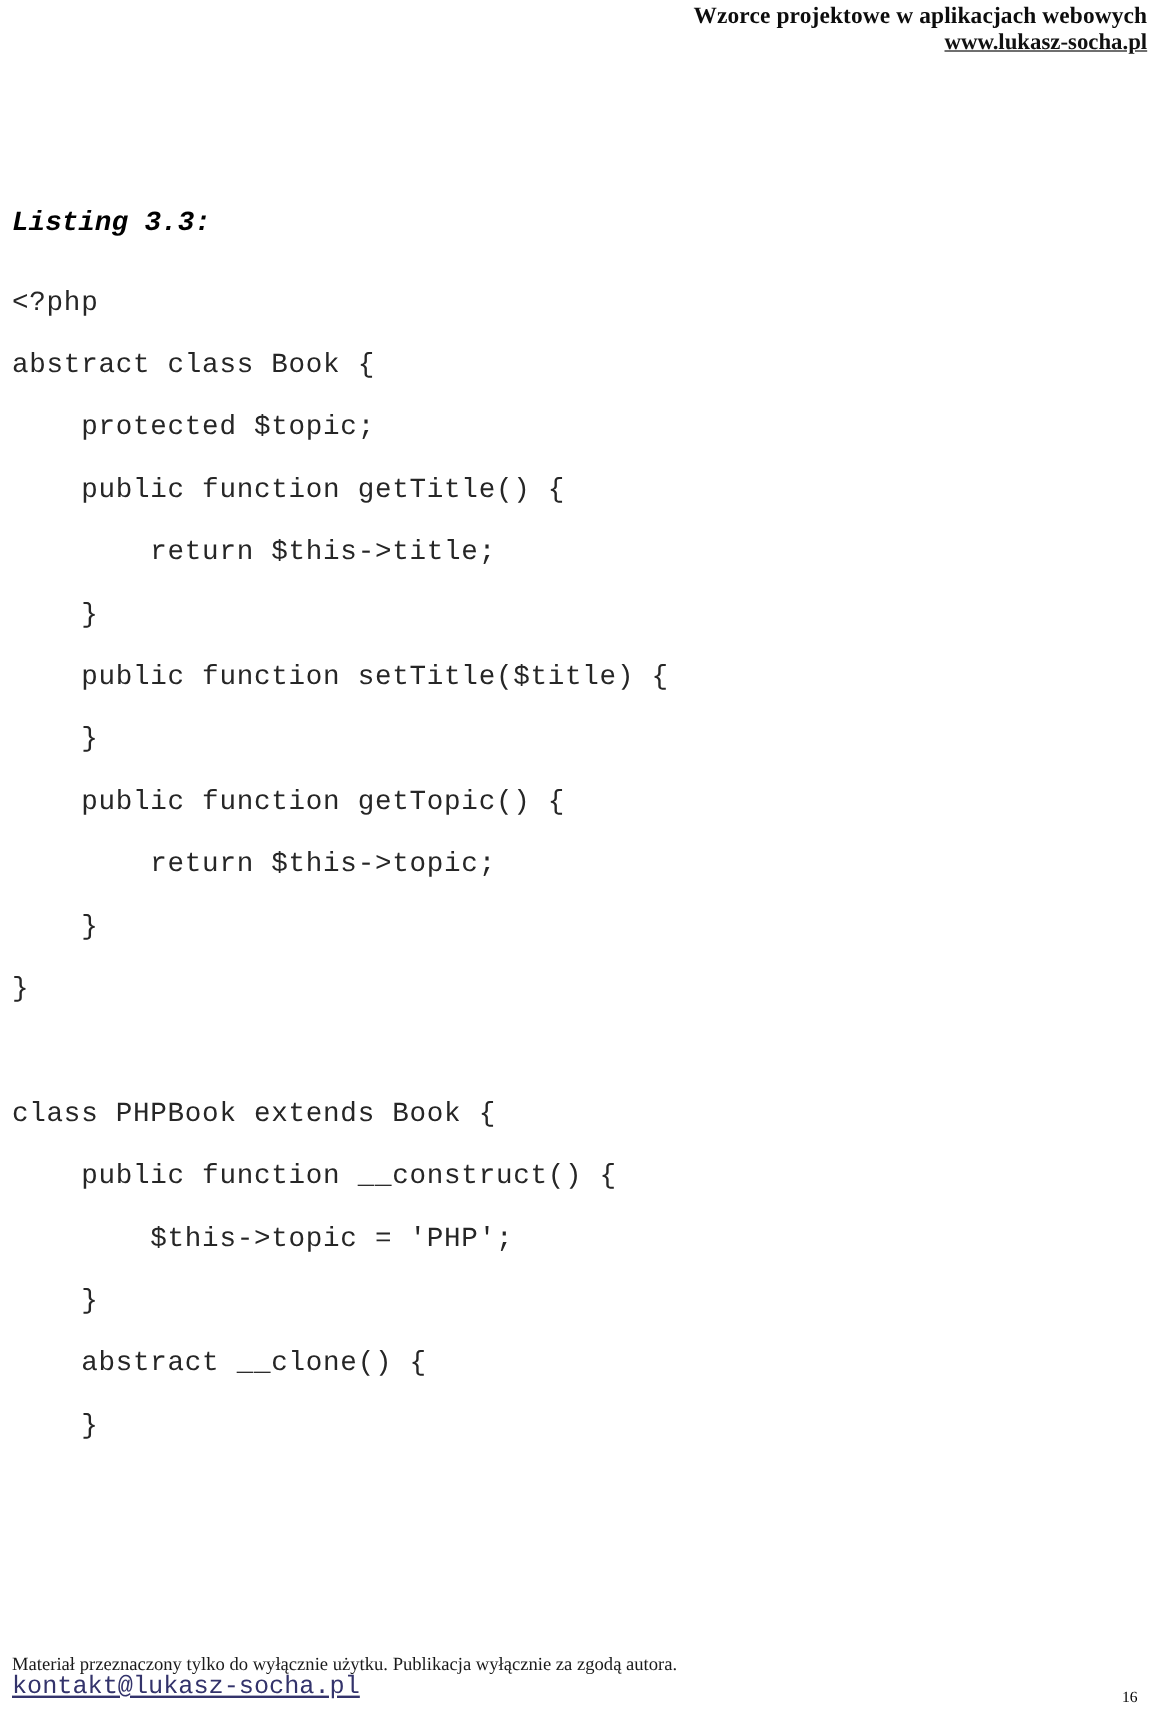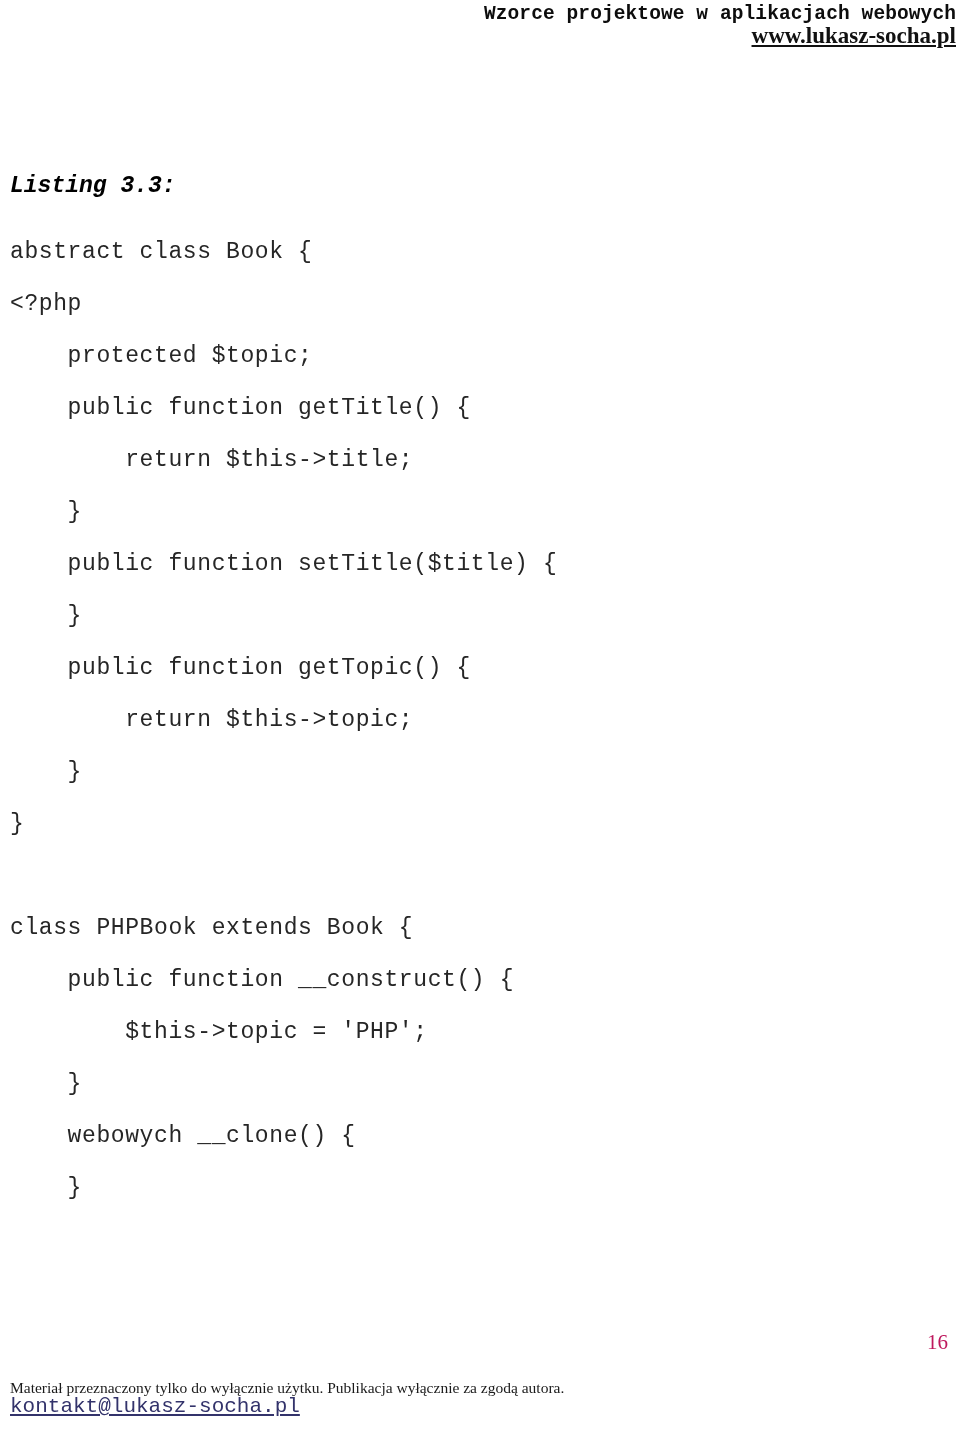--- a/index.html
+++ b/index.html
@@ -20,33 +20,33 @@
   #page-header {
     position: absolute;
     top: 0;
     left: 0;
     width: 960px;
     padding-top: 3px;
     text-align: right;
   }
   #page-header .hdr-title {
     display: block;
-    font-family: Liberation Mono, monospace;
+    font-family: Liberation Serif, serif;
     font-weight: bold;
     font-size: 19.5px;
     letter-spacing: 0.1px;
     line-height: 22px;
     padding-right: 4px;
     color: #0d0d0d;
   }
   #page-header .hdr-link {
     display: inline-block;
     font-family: "Liberation Serif", serif;
     font-weight: bold;
-    font-size: 23px;
+    font-size: 19px;
     line-height: 20px;
     text-decoration: underline;
     color: #111111;
     margin-right: 4px;
     margin-top: 1px;
   }
 
   
   #listing-title {
     position: absolute;
@@ -97,57 +97,57 @@
   #page-footer .foot-link {
     display: inline-block;
     font-family: Liberation Mono, monospace;
     font-size: 21px;
     line-height: 19px;
     text-decoration: underline;
     color: #33336b;
   }
   #page-number {
     position: absolute;
-    top: 1332px;
+    top: 1404px;
     right: 12px;
     font-family: "Liberation Serif", serif;
-    font-size: 21px;
+    font-size: 13px;
     line-height: 20px;
-    color: #be185d;
+    color: #000000;
   }
 </style>
 </head>
 <body>
 
 <div id="page-header">
   <span class="hdr-title">Wzorce projektowe w aplikacjach webowych</span>
   <a class="hdr-link" href="#">www.lukasz-socha.pl</a>
 </div>
 
 <div id="listing-title">Listing 3.3:</div>
 
 <div id="code-listing">
+    <div class="code-line">&lt;?php</div>
     <div class="code-line">abstract class Book {</div>
-    <div class="code-line">&lt;?php</div>
     <div class="code-line">    protected $topic;</div>
     <div class="code-line">    public function getTitle() {</div>
     <div class="code-line">        return $this-&gt;title;</div>
     <div class="code-line">    }</div>
     <div class="code-line">    public function setTitle($title) {</div>
     <div class="code-line">    }</div>
     <div class="code-line">    public function getTopic() {</div>
     <div class="code-line">        return $this-&gt;topic;</div>
     <div class="code-line">    }</div>
     <div class="code-line">}</div>
     <div class="code-line blank"></div>
     <div class="code-line">class PHPBook extends Book {</div>
     <div class="code-line">    public function __construct() {</div>
     <div class="code-line">        $this-&gt;topic = 'PHP';</div>
     <div class="code-line">    }</div>
-    <div class="code-line">    webowych __clone() {</div>
+    <div class="code-line">    abstract __clone() {</div>
     <div class="code-line">    }</div>
   </div>
 
 <div id="page-footer">
   <span class="foot-note">Materiał przeznaczony tylko do wyłącznie użytku. Publikacja wyłącznie za zgodą autora.</span>
   <a class="foot-link" href="#">kontakt@lukasz-socha.pl</a>
 </div>
 
 <div id="page-number">16</div>
 

